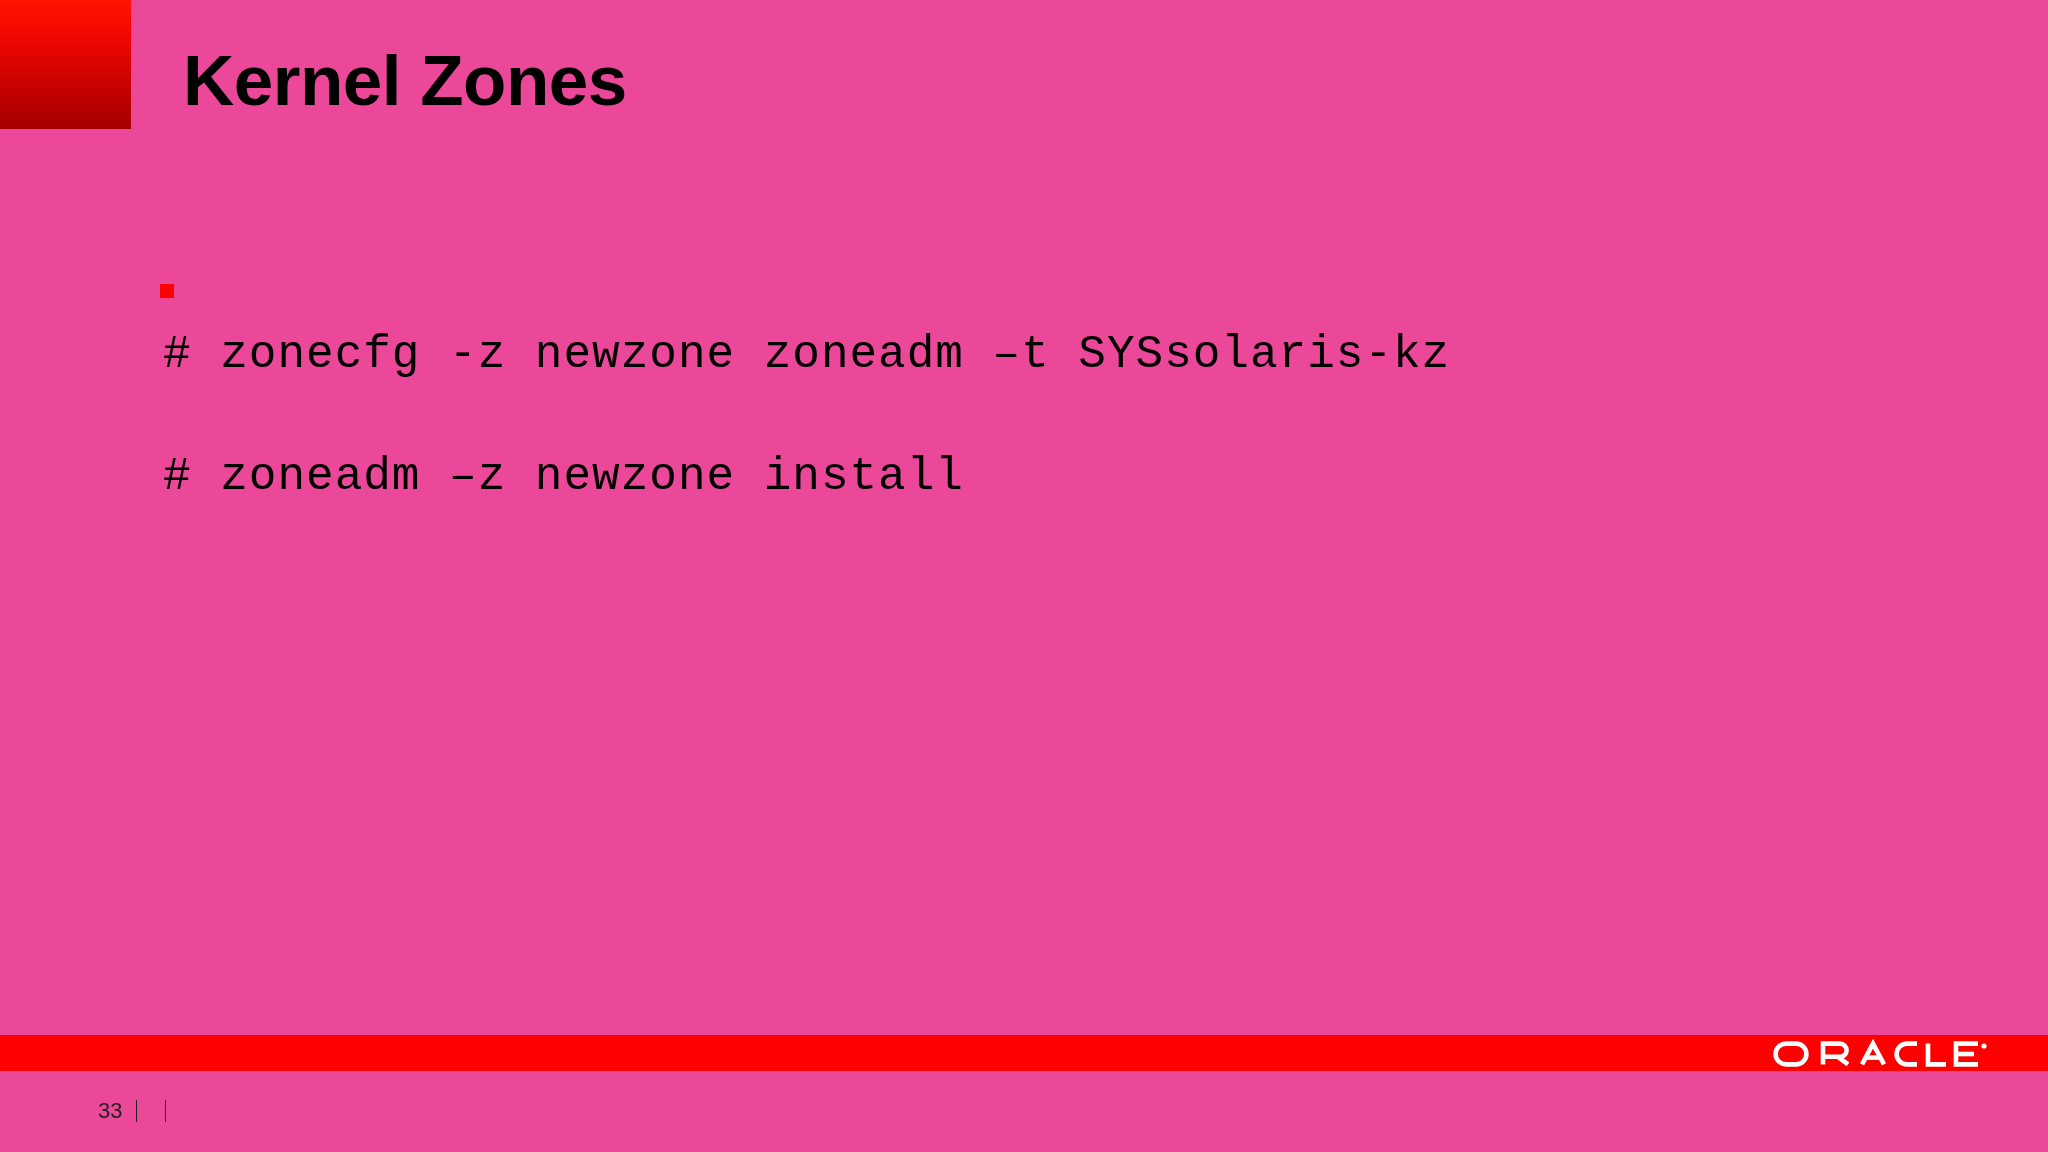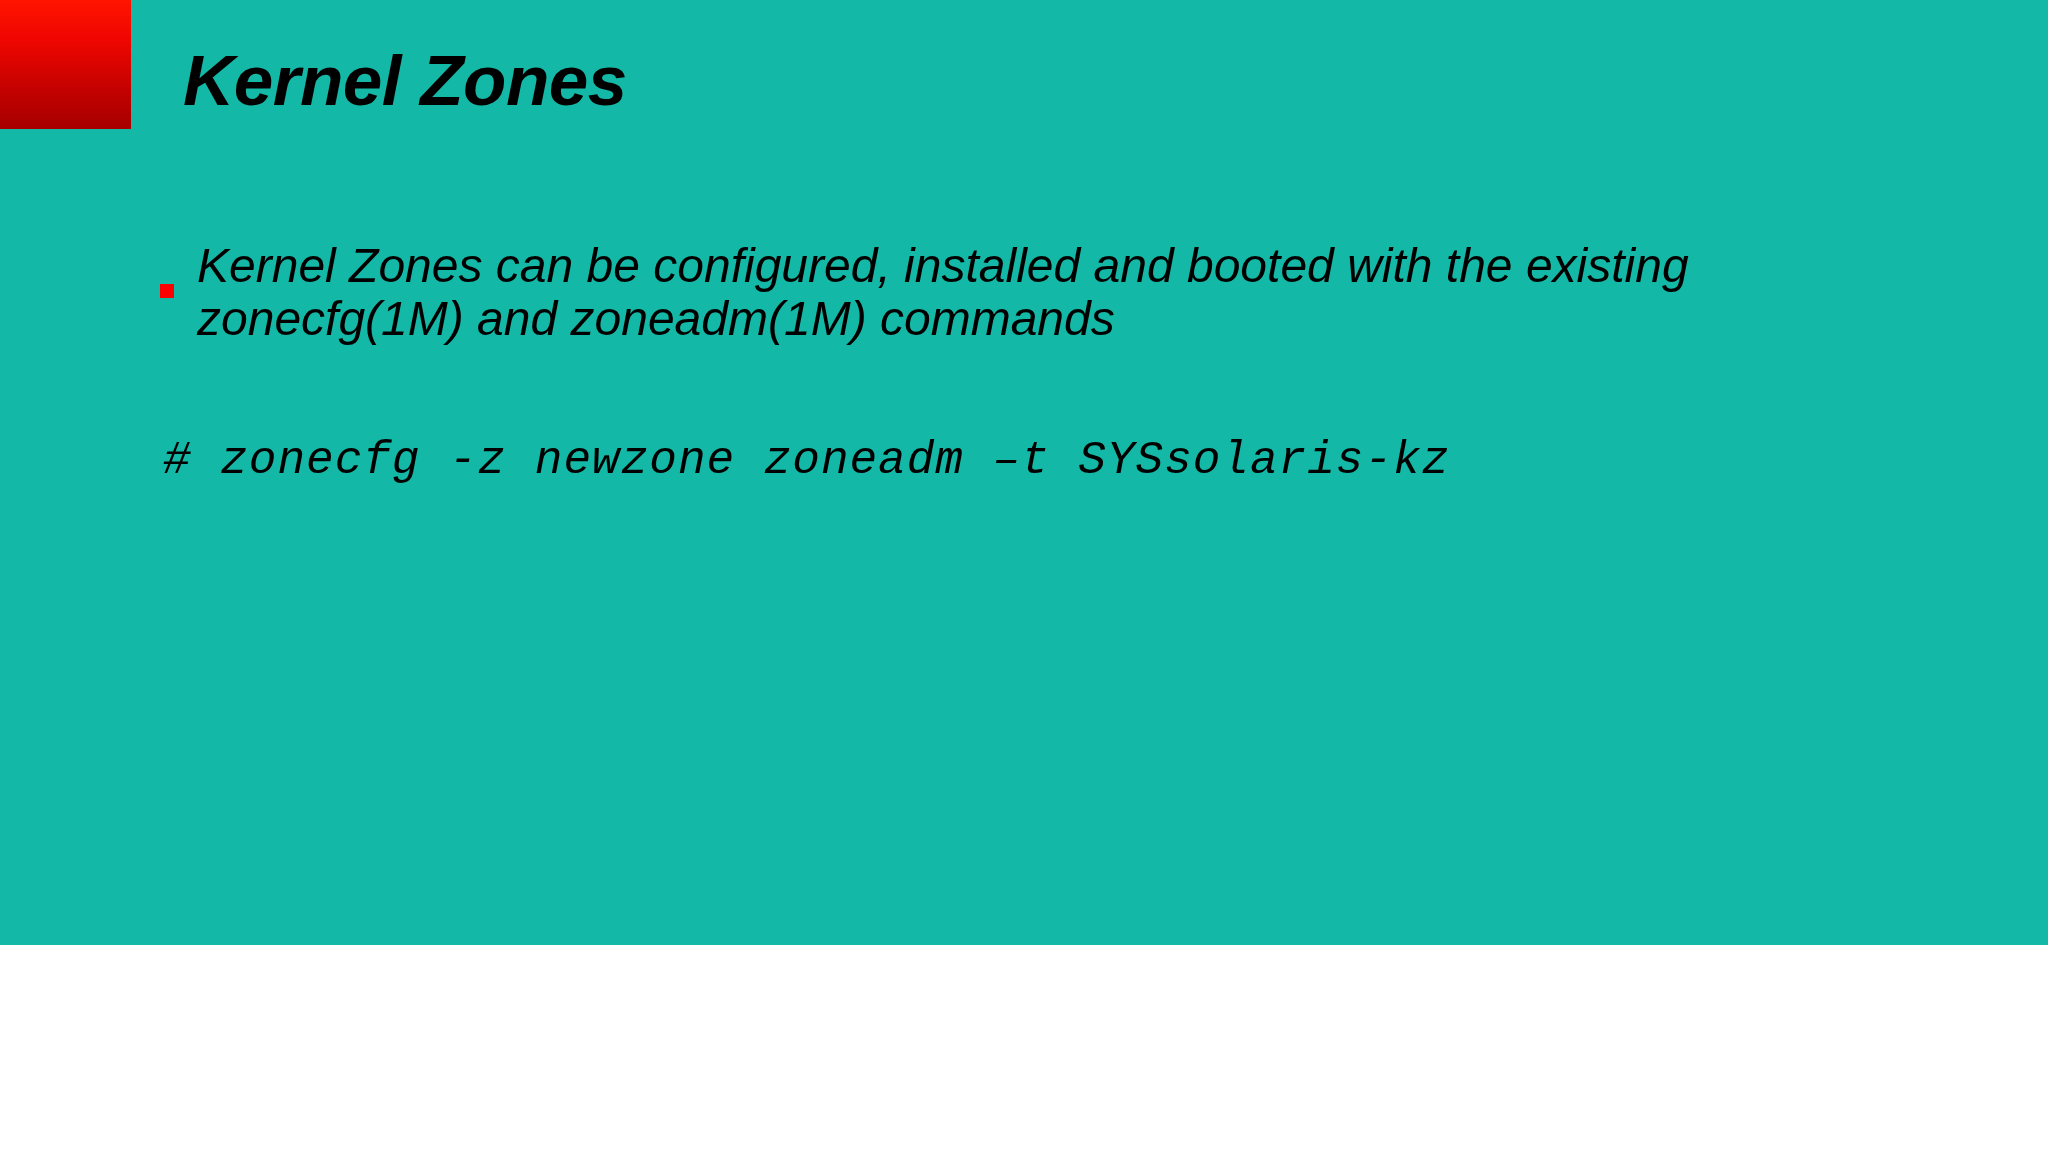--- a/index.html
+++ b/index.html
@@ -4,25 +4,24 @@
 <style>
   html, body {
     margin: 0;
     padding: 0;
     background: #ffffff;
   }
 
   .slide {
     position: relative;
     width: 2048px;
-    height: 945px;
-    background: #14b8a6;
+    height: 1152px;
+    background: #ec4899;
     overflow: hidden;
     font-family: "Liberation Sans", sans-serif;
-    font-style: italic;
   }
 
   
   .header-accent {
     position: absolute;
     left: 0;
     top: 0;
     width: 131px;
     height: 129px;
     background: linear-gradient(to bottom, #FF1400 0%, #F00600 30%, #C80200 65%, #A50000 100%);
@@ -137,26 +136,26 @@
 
 <div class="slide">
 
   <div class="header-accent"></div>
   <div class="slide-title">Kernel Zones</div>
 
   <div class="body-area">
 
     <div class="bullet-row bullet-1">
       <span class="bullet-marker"></span>
-      <div class="bullet-text">Kernel Zones can be configured, installed and booted with the existing zonecfg(1M) and zoneadm(1M) commands</div>
     </div>
 
 
     <div class="code-block">
       <div class="code-line code-line-1"># zonecfg -z newzone zoneadm –t SYSsolaris-kz</div>
+      <div class="code-line code-line-2"># zoneadm –z newzone install</div>
     </div>
 
   </div>
 
   <div class="footer-bar"></div>
 
   <div class="oracle-logo">
     <svg width="230" height="30" viewBox="0 0 230 30" aria-hidden="true">
       <g fill="none" stroke="#FFFFFF" stroke-width="4.6">
 

